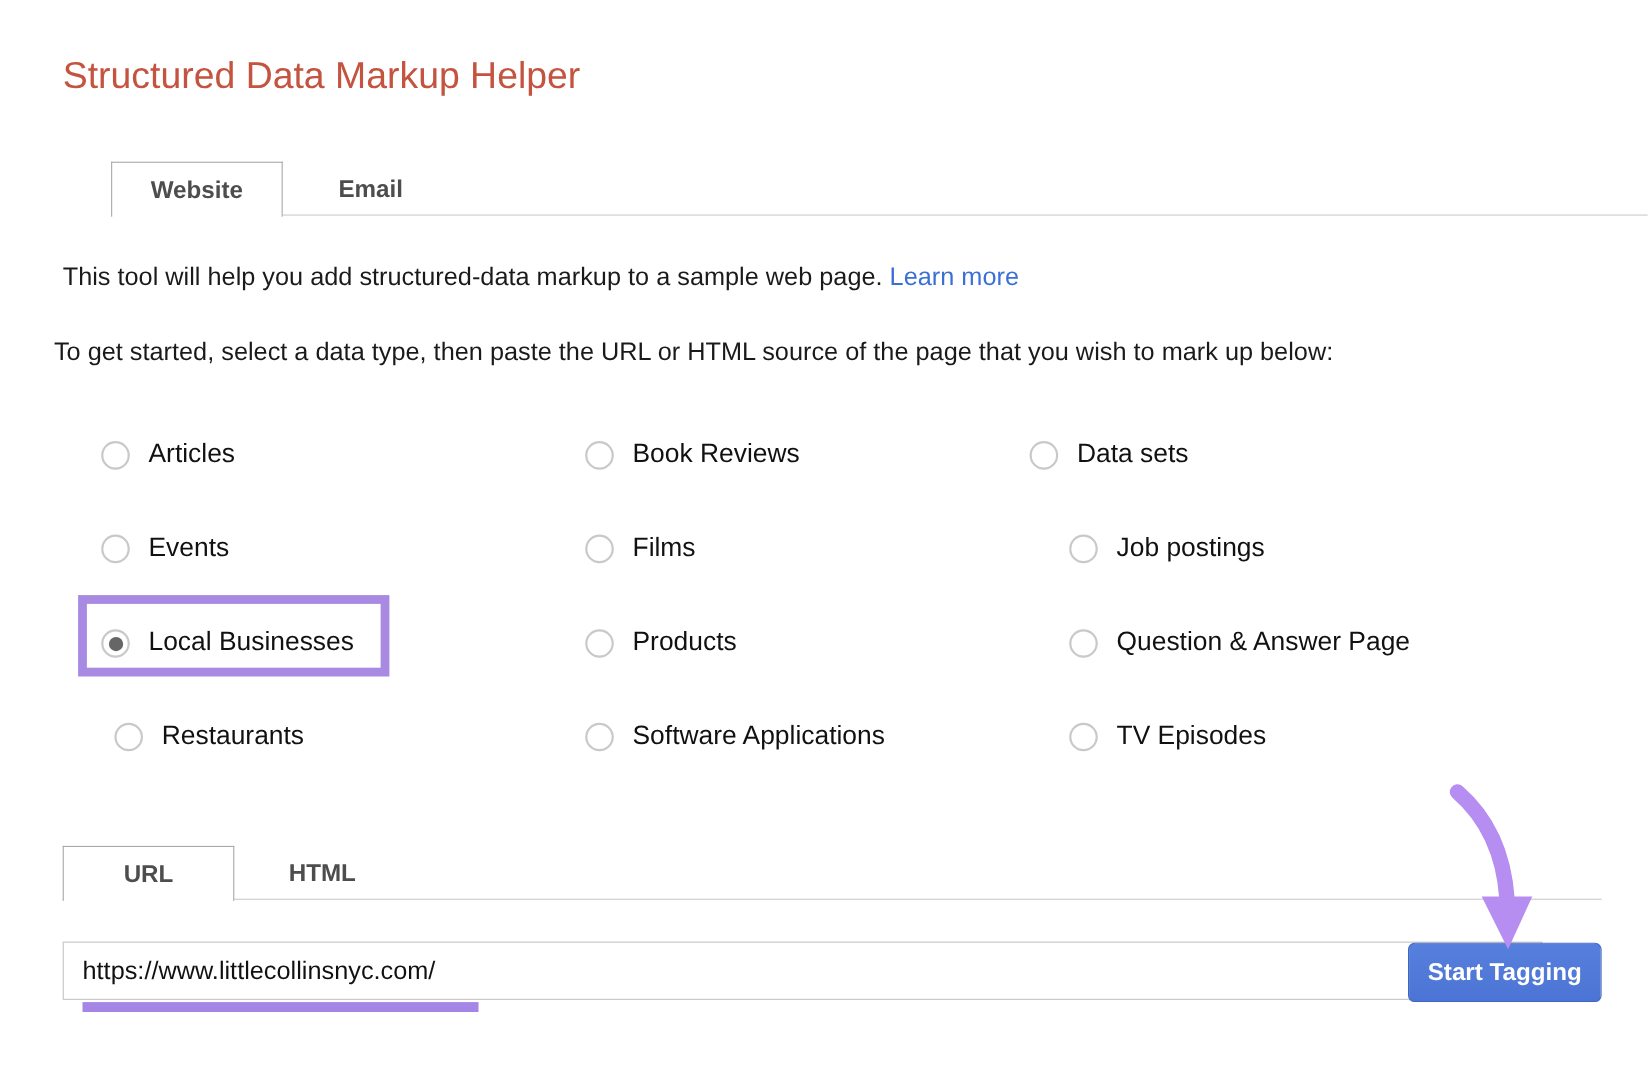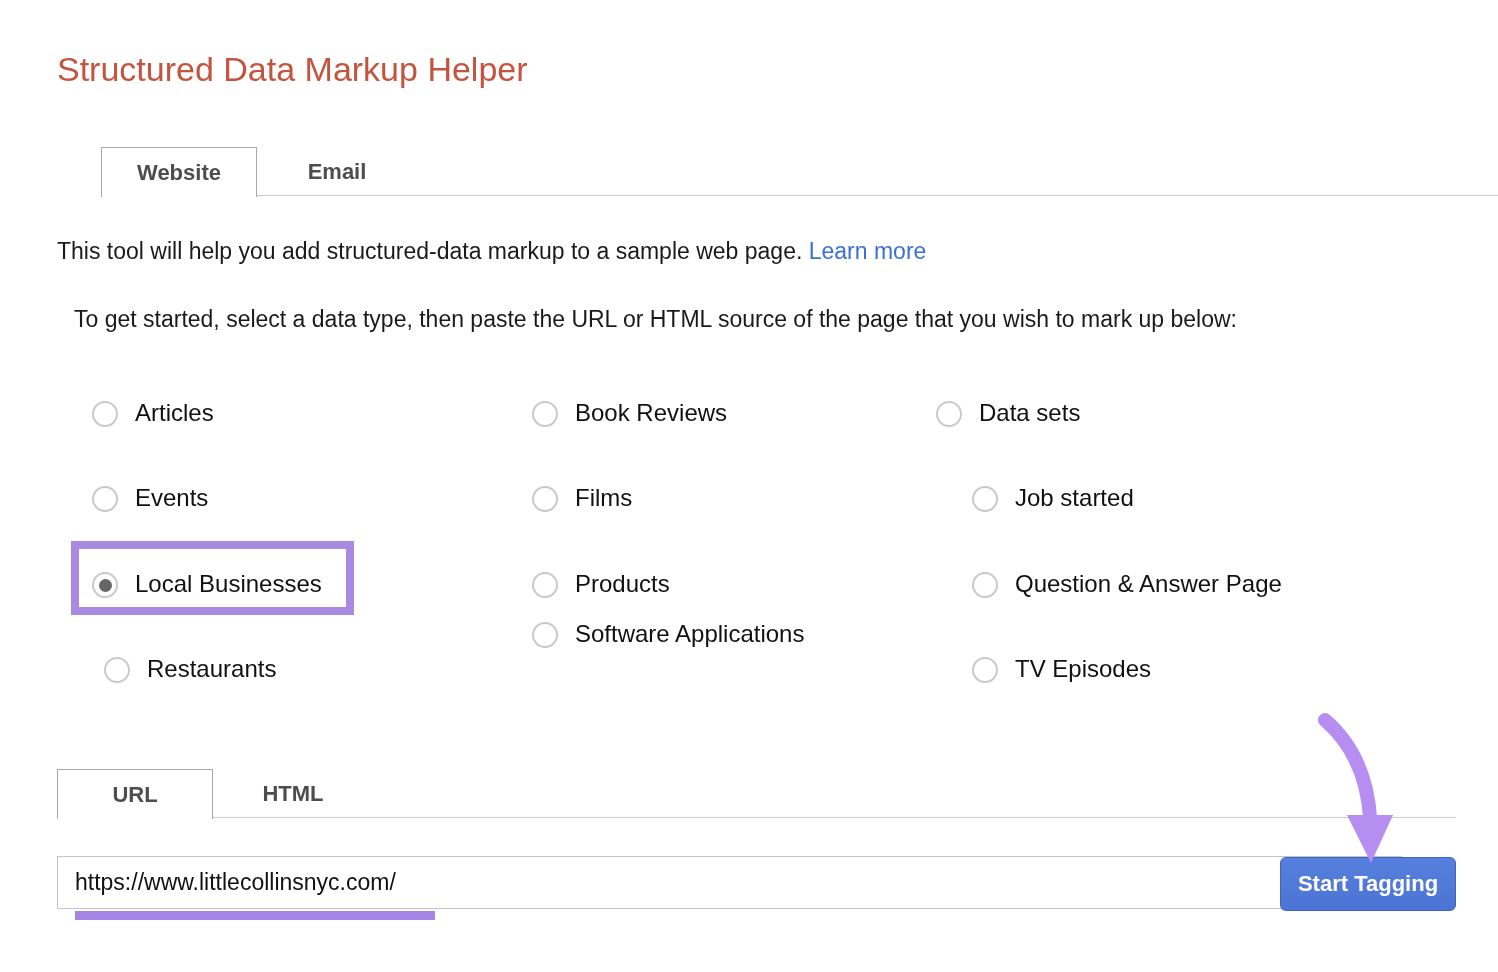--- a/index.html
+++ b/index.html
@@ -10,21 +10,21 @@
   .page-title { position:absolute; left:57px; top:50px; font-size:34px; font-weight:400; color:#c4533f; letter-spacing:0; }
 
   
   .tabbar { position:absolute; left:57px; width:1399px; height:49px; border-bottom:1px solid #cbcbcb; }
   .tab { position:absolute; top:0; height:49px; line-height:49px; text-align:center; font-size:22px; font-weight:bold; color:#4d4d4d; cursor:pointer; }
   .tab.active { left:0; width:156px; height:50px; background:#fff; border:1px solid #a8a8a8; border-bottom:none; z-index:2; }
   .tab.inactive { left:156px; width:160px; }
 
   .intro-line { position:absolute; left:57px; top:238px; font-size:23px; color:#1a1a1a; }
   .intro-line a { color:#3b6fd6; text-decoration:none; }
-  .instructions-line { position:absolute; left:74px; top:306px; font-size:23px; color:#1a1a1a; }
+  .instructions-line { position:absolute; left:49px; top:306px; font-size:23px; color:#1a1a1a; }
 
   
   .radio-item { position:absolute; height:36px; display:flex; align-items:flex-end; cursor:pointer; }
   .radio-circle { width:26px; height:26px; border:2px solid #c9c9c9; border-radius:50%; background:#fff; position:relative; flex:0 0 26px; }
   .radio-item.selected .radio-circle::after { content:""; position:absolute; left:50%; top:50%; width:13px; height:13px; margin:-6.5px 0 0 -6.5px; border-radius:50%; background:#666; }
   .radio-label { margin-left:17px; font-size:24px; color:#111; white-space:nowrap; }
 
   .highlight-box { position:absolute; left:71px; top:541px; width:283px; height:74px; border:8px solid #a98ae2; pointer-events:none; z-index:3; }
 
   
@@ -82,32 +82,32 @@
     <span class="radio-label">Book Reviews</span>
   </div>
   <div class="radio-item" style="left:532px; top:476px;">
     <span class="radio-circle"></span>
     <span class="radio-label">Films</span>
   </div>
   <div class="radio-item" style="left:532px; top:562px;">
     <span class="radio-circle"></span>
     <span class="radio-label">Products</span>
   </div>
-  <div class="radio-item" style="left:532px; top:612px;">
+  <div class="radio-item" style="left:532px; top:647px;">
     <span class="radio-circle"></span>
     <span class="radio-label">Software Applications</span>
   </div>
 
   <div class="radio-item" style="left:936px; top:391px;">
     <span class="radio-circle"></span>
     <span class="radio-label">Data sets</span>
   </div>
   <div class="radio-item" style="left:972px; top:476px;">
     <span class="radio-circle"></span>
-    <span class="radio-label">Job started</span>
+    <span class="radio-label">Job postings</span>
   </div>
   <div class="radio-item" style="left:972px; top:647px;">
     <span class="radio-circle"></span>
     <span class="radio-label">TV Episodes</span>
   </div>
   <div class="radio-item" style="left:972px; top:562px;">
     <span class="radio-circle"></span>
     <span class="radio-label">Question &amp; Answer Page</span>
   </div>
 

